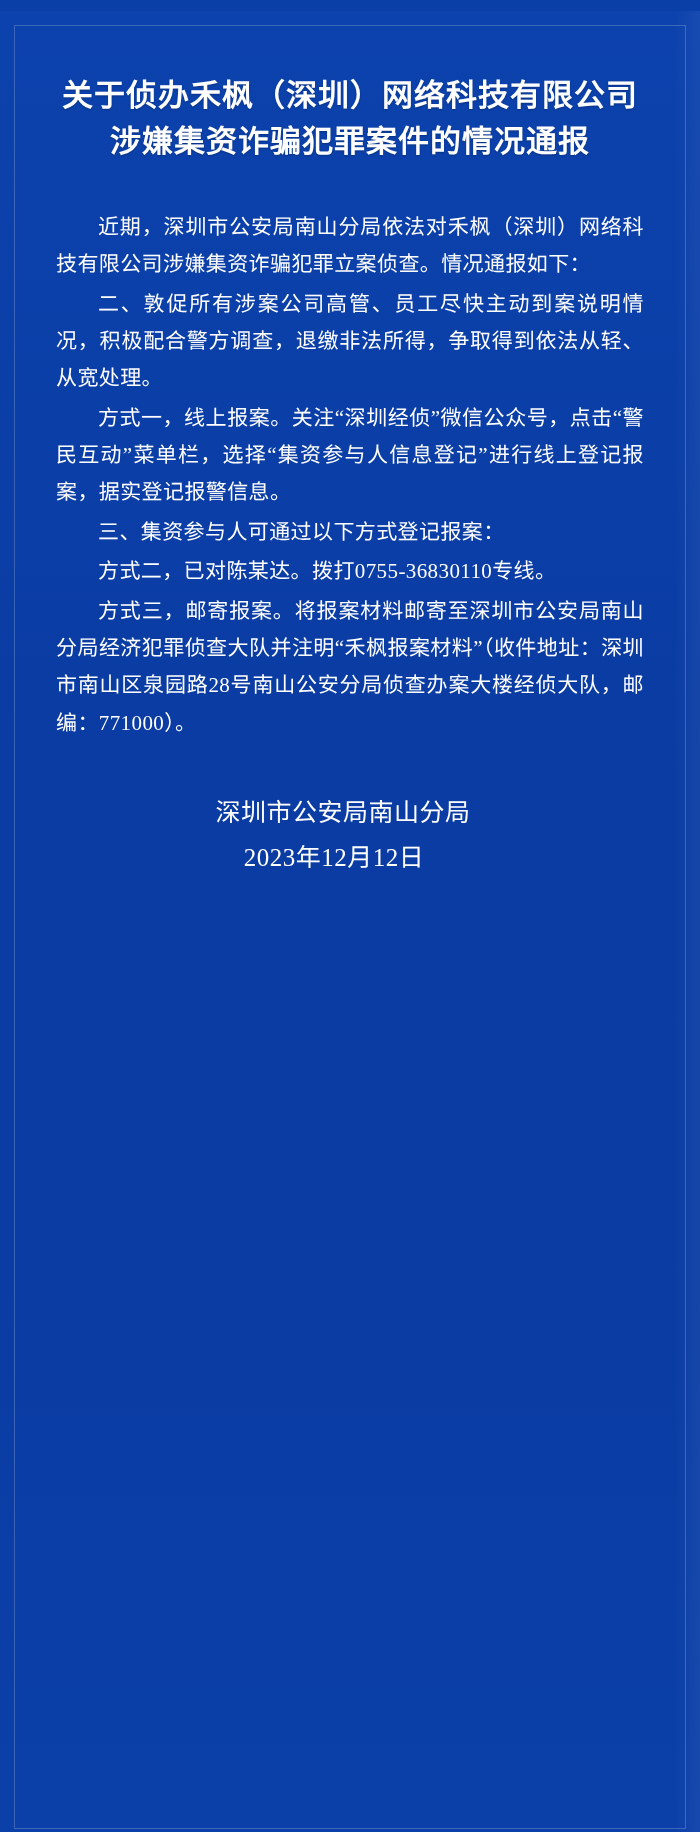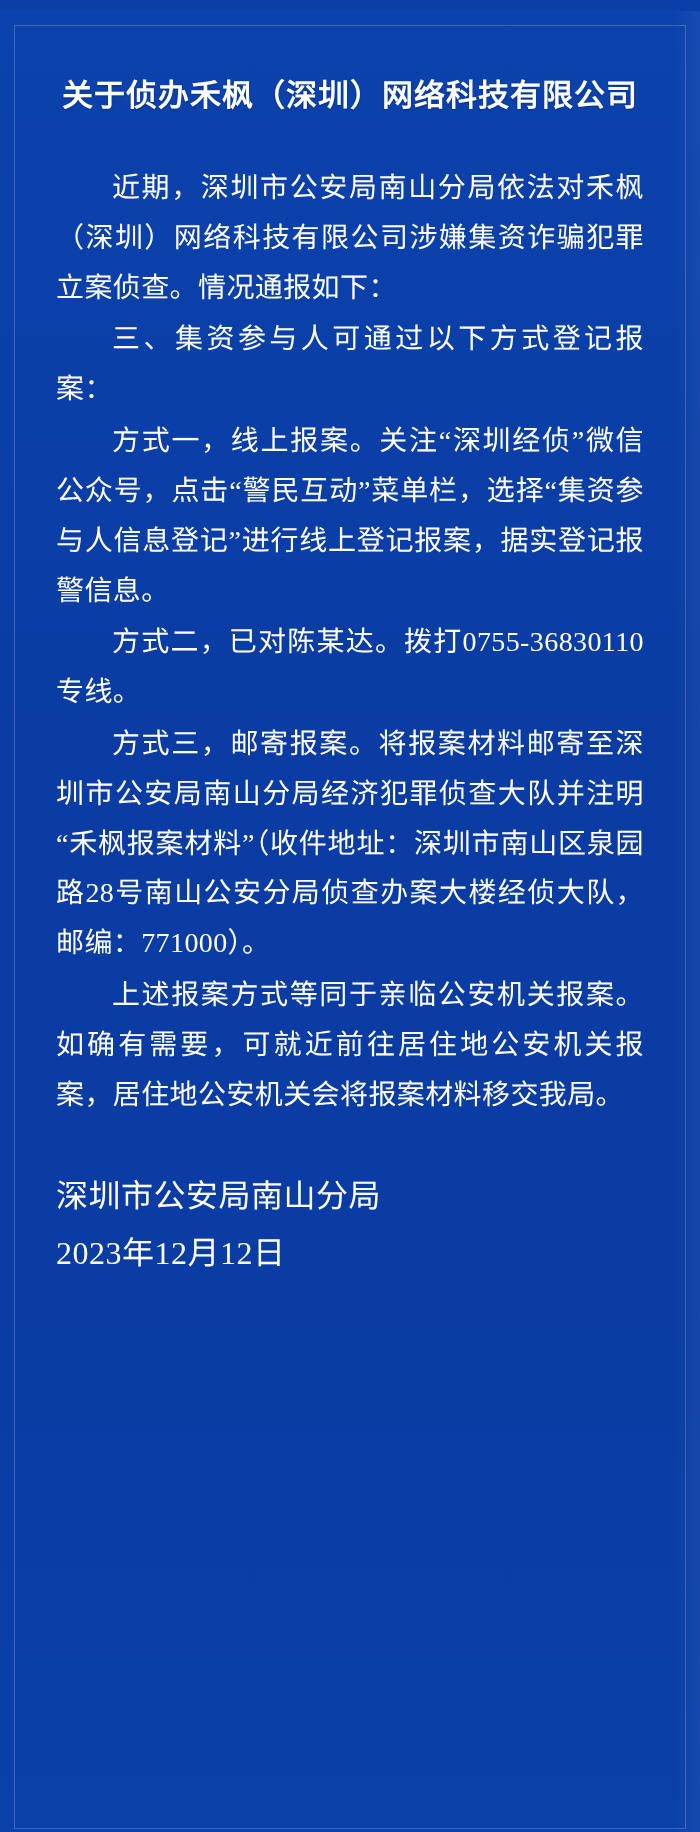--- a/index.html
+++ b/index.html
@@ -57,34 +57,34 @@
   }
   .title .line {
     display: block;
     white-space: nowrap;
   }
   .body {
     margin-top: 44px;
   }
   .para {
     color: #ffffff;
-    font-size: 28px;
+    font-size: 21px;
     line-height: 1.78;
     text-align: justify;
     text-align-last: left;
     text-indent: 2em;
     margin: 0 0 2px 0;
     letter-spacing: 0.4px;
   }
   .signature {
     margin-top: 48px;
     color: #ffffff;
-    font-size: 32px;
+    font-size: 25px;
     line-height: 1.8;
-    text-align: left;
+    text-align: center;
     padding-right: 14px;
     letter-spacing: 0.5px;
     font-family: Liberation Serif, serif;
   }
   .signature div {
     white-space: nowrap;
   }
   .sign-date {
     padding-right: 18px;
   }
@@ -92,29 +92,30 @@
 </head>
 <body>
 
 <div class="poster">
   <div class="frame"></div>
 
   <div class="content">
 
     <h1 class="title">
       <span class="line">关于侦办禾枫（深圳）网络科技有限公司</span>
+      <span class="line">涉嫌集资诈骗犯罪案件的情况通报</span>
     </h1>
 
     <div class="body">
       <p class="para">近期，深圳市公安局南山分局依法对禾枫（深圳）网络科技有限公司涉嫌集资诈骗犯罪立案侦查。情况通报如下：</p>
+      <p class="para">二、敦促所有涉案公司高管、员工尽快主动到案说明情况，积极配合警方调查，退缴非法所得，争取得到依法从轻、从宽处理。</p>
+      <p class="para">方式一，线上报案。关注“深圳经侦”微信公众号，点击“警民互动”菜单栏，选择“集资参与人信息登记”进行线上登记报案，据实登记报警信息。</p>
       <p class="para">三、集资参与人可通过以下方式登记报案：</p>
-      <p class="para">方式一，线上报案。关注“深圳经侦”微信公众号，点击“警民互动”菜单栏，选择“集资参与人信息登记”进行线上登记报案，据实登记报警信息。</p>
       <p class="para">方式二，已对陈某达。拨打0755-36830110专线。</p>
       <p class="para">方式三，邮寄报案。将报案材料邮寄至深圳市公安局南山分局经济犯罪侦查大队并注明“禾枫报案材料”（收件地址：深圳市南山区泉园路28号南山公安分局侦查办案大楼经侦大队，邮编：771000）。</p>
-      <p class="para">上述报案方式等同于亲临公安机关报案。如确有需要，可就近前往居住地公安机关报案，居住地公安机关会将报案材料移交我局。</p>
     </div>
 
     <div class="signature">
       <div>深圳市公安局南山分局</div>
       <div class="sign-date">2023年12月12日</div>
     </div>
 
   </div>
 </div>
 

